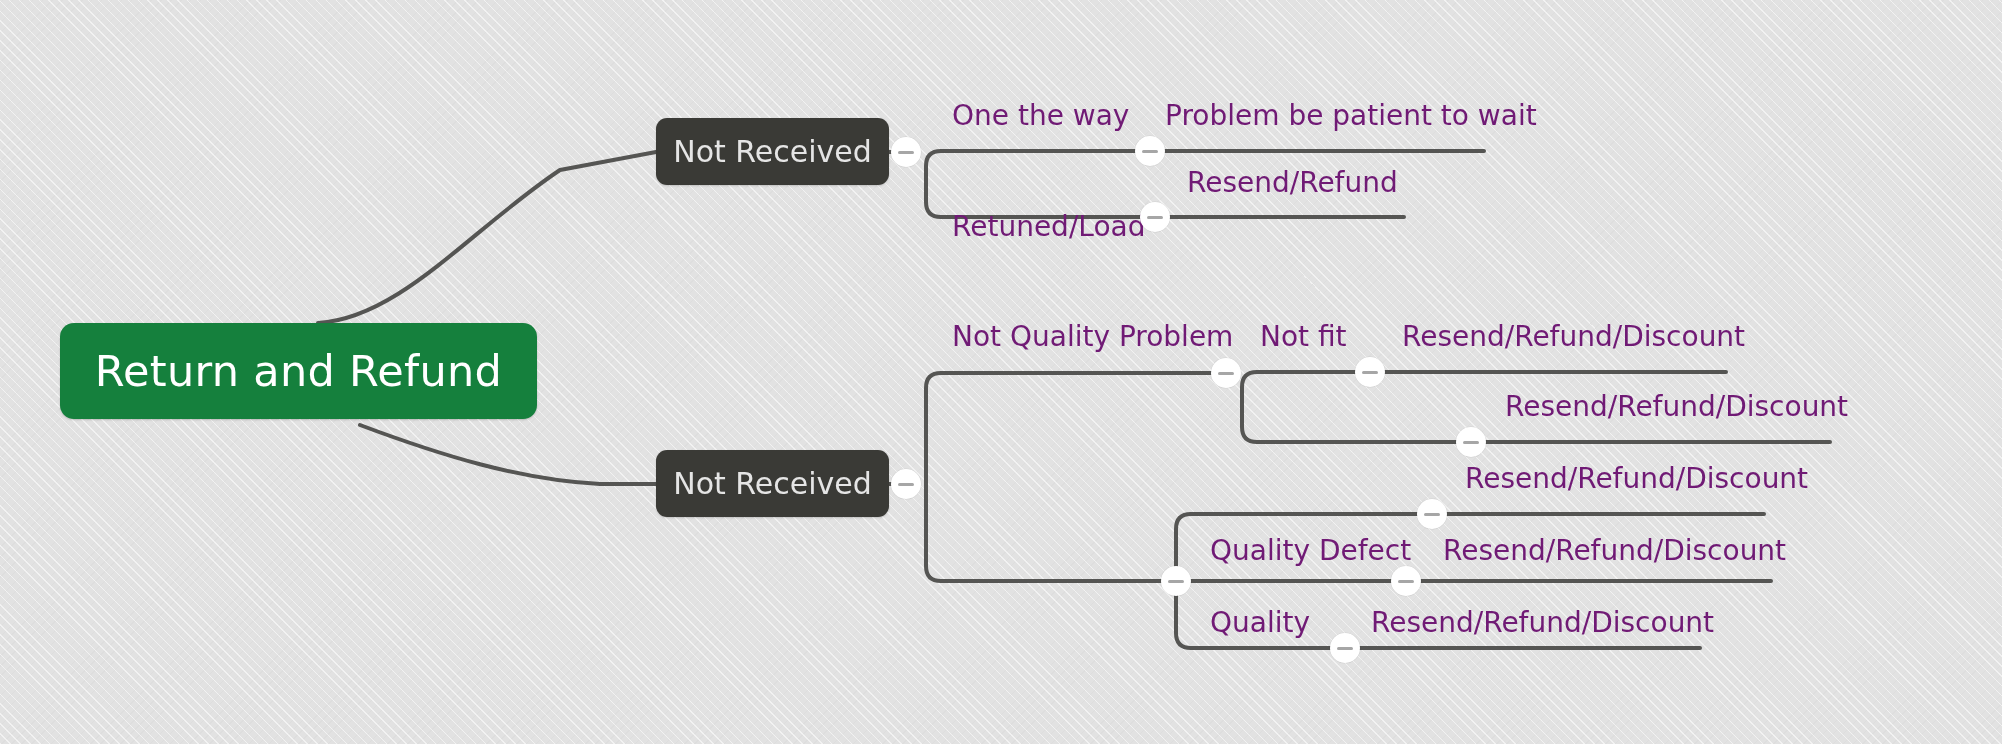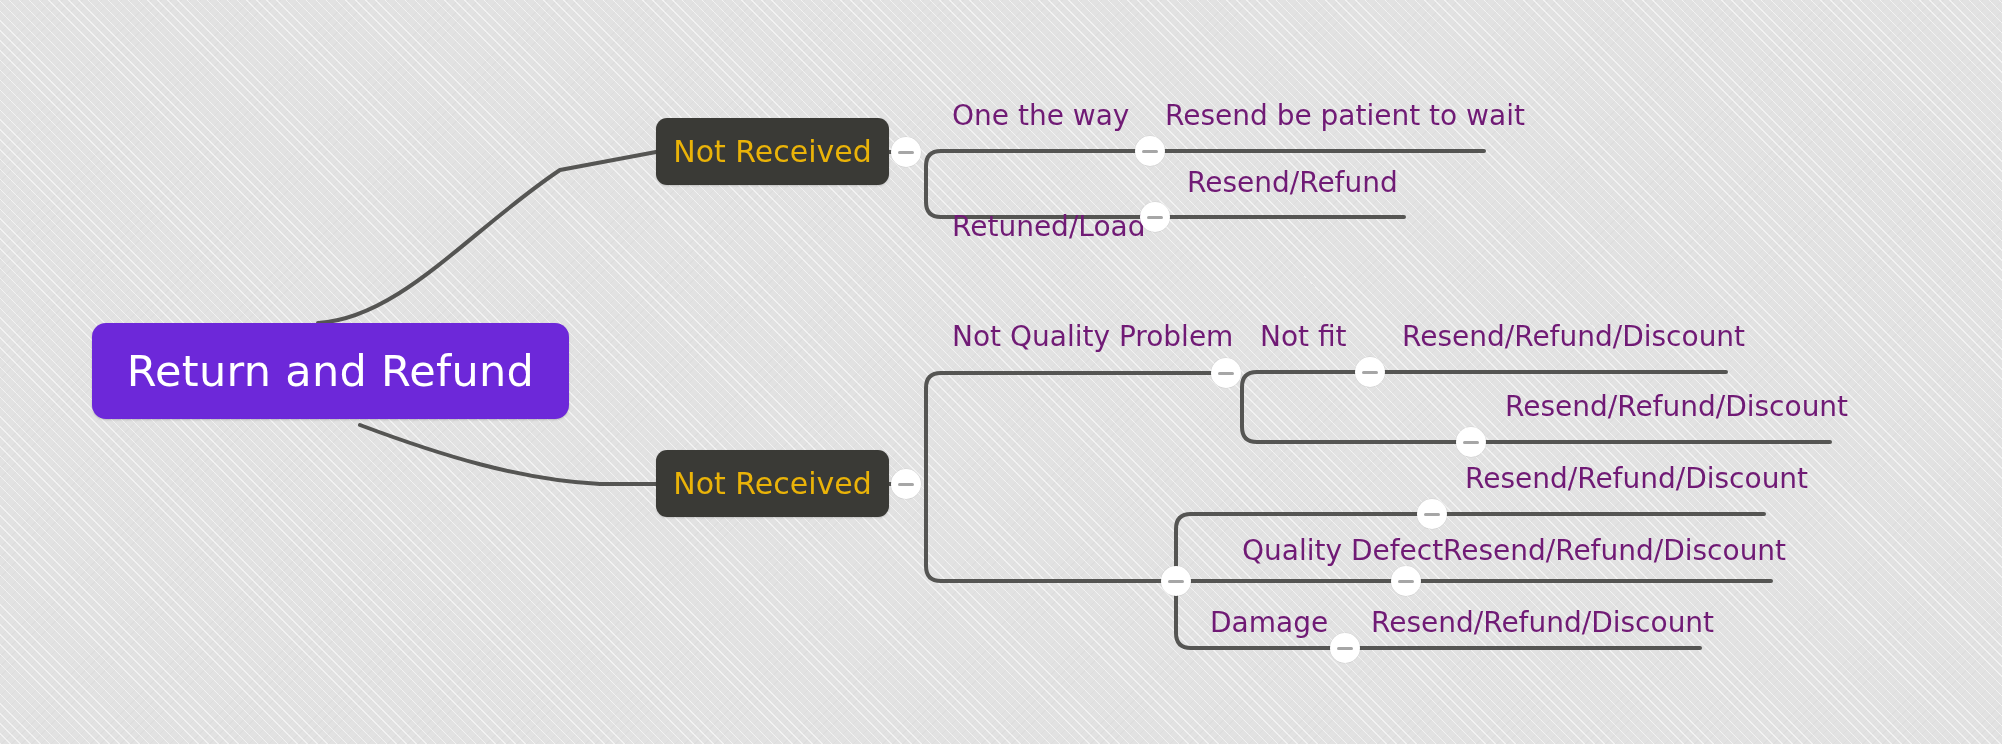--- a/index.html
+++ b/index.html
@@ -14,28 +14,27 @@
     position:absolute;inset:0;
     background-image:
       repeating-linear-gradient(45deg, rgba(255,255,255,.55) 0 1px, rgba(0,0,0,0) 1px 7px),
       repeating-linear-gradient(-45deg, rgba(0,0,0,.018) 0 1px, rgba(0,0,0,0) 1px 7px);
     pointer-events:none;
   }
   #map{position:absolute;inset:0;}
   svg.links{position:absolute;left:0;top:0;width:2002px;height:744px;}
   .node{position:absolute;border-radius:10px;display:flex;align-items:center;justify-content:center;box-sizing:border-box;}
   .root-node{
-    background:#6d28d9;color:#ffffff;
+    background:#15803d;color:#ffffff;
     font-size:43px;letter-spacing:.3px;
     border-radius:14px;
     box-shadow:0 1px 2px rgba(0,0,0,.18);
-    margin-left:32px;
   }
   .branch-node{
-    background:#3a3a36;color:#eab308;
+    background:#3a3a36;color:#e5e5e5;
     font-size:30px;
     border-radius:11px;
     box-shadow:0 1px 2px rgba(0,0,0,.15);
   }
   .leaf-label{
     position:absolute;color:#701a75;font-size:28px;white-space:nowrap;
   }
   .toggle{
     position:absolute;width:30px;height:30px;border-radius:50%;
     background:#ffffff;box-shadow:0 0 0 .5px rgba(0,0,0,.07);
@@ -91,39 +90,39 @@
 
   <div class="node branch-node" style="left:656px;top:118px;width:233px;height:67px;">
     <span>Not Received</span>
   </div>
 
   <div class="node branch-node" style="left:656px;top:450px;width:233px;height:67px;">
     <span>Not Received</span>
   </div>
 
   <div class="leaf-label" style="left:952px;top:99px;">One the way</div>
-  <div class="leaf-label" style="left:1165px;top:99px;">Resend be patient to wait</div>
+  <div class="leaf-label" style="left:1165px;top:99px;">Problem be patient to wait</div>
 
   <div class="leaf-label" style="left:952px;top:166px;margin-top:44px;">Retuned/Load</div>
   <div class="leaf-label" style="left:952px;top:320px;">Not Quality Problem</div>
 
   <div class="leaf-label" style="left:1187px;top:166px;">Resend/Refund</div>
 
   <div class="leaf-label" style="left:1260px;top:320px;">Not fit</div>
   <div class="leaf-label" style="left:1402px;top:320px;">Resend/Refund/Discount</div>
 
   <div class="leaf-label" style="left:1505px;top:390px;">Resend/Refund/Discount</div>
 
 
   <div class="leaf-label" style="left:1465px;top:462px;">Resend/Refund/Discount</div>
 
-  <div class="leaf-label" style="left:1242px;top:534px;">Quality Defect</div>
+  <div class="leaf-label" style="left:1210px;top:534px;">Quality Defect</div>
   <div class="leaf-label" style="left:1443px;top:534px;">Resend/Refund/Discount</div>
 
-  <div class="leaf-label" style="left:1210px;top:606px;">Damage</div>
+  <div class="leaf-label" style="left:1210px;top:606px;">Quality</div>
   <div class="leaf-label" style="left:1371px;top:606px;">Resend/Refund/Discount</div>
 
   <div class="toggle" style="left:891px;top:137px;"></div>
   <div class="toggle" style="left:1135px;top:136px;"></div>
   <div class="toggle" style="left:1140px;top:202px;"></div>
 
   <div class="toggle" style="left:891px;top:469px;"></div>
   <div class="toggle" style="left:1211px;top:358px;"></div>
   <div class="toggle" style="left:1355px;top:357px;"></div>
   <div class="toggle" style="left:1456px;top:427px;"></div>

